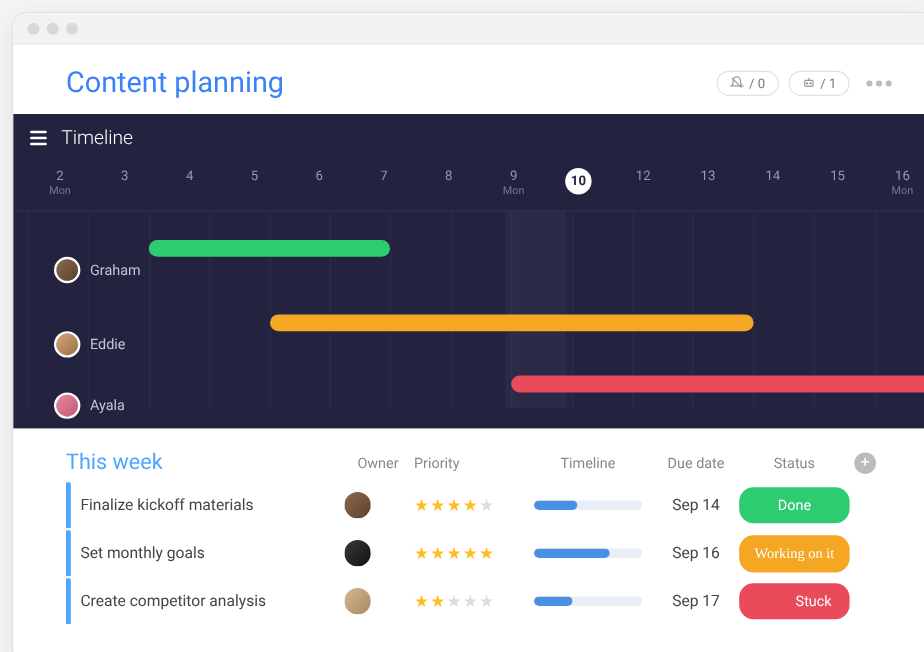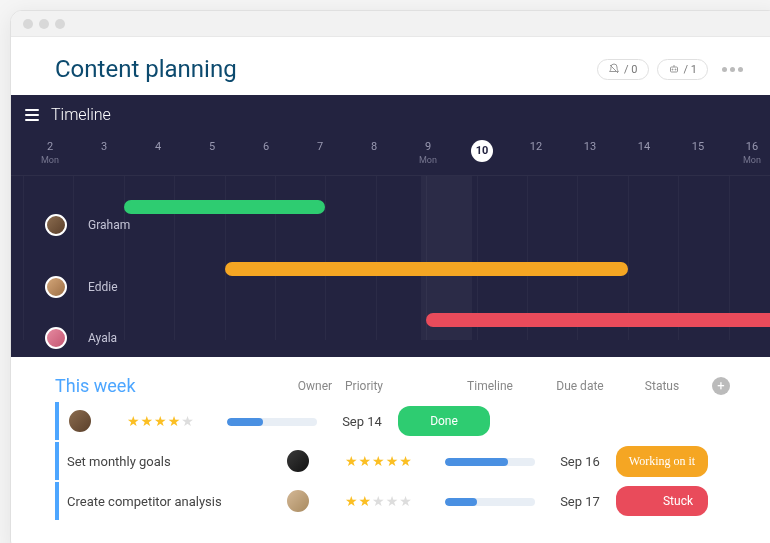--- a/index.html
+++ b/index.html
@@ -1,21 +1,21 @@
 <!DOCTYPE html>
 <html><head>
 <meta charset="utf-8">
 <style>
   * { box-sizing: border-box; margin: 0; padding: 0; }
   body { font-family: -apple-system, BlinkMacSystemFont, "Segoe UI", Roboto, Arial, sans-serif; background: #f5f5f5; padding: 10px; }
   .window { width: 770px; height: 543px; background: #fff; border-radius: 12px; box-shadow: 0 4px 24px rgba(0,0,0,0.08); overflow: hidden; position: relative; border: 1px solid #e0e0e0; }
   .titlebar { height: 26px; background: #f2f2f2; display: flex; align-items: center; padding-left: 12px; gap: 6px; border-bottom: 1px solid #e8e8e8; }
   .dot { width: 10px; height: 10px; border-radius: 50%; background: #d8d8d8; }
   .header { display: flex; align-items: center; justify-content: space-between; padding: 18px 30px 12px 44px; }
-  .page-title { font-size: 24px; font-weight: 400; color: #0c4a6e; }
+  .page-title { font-size: 24px; font-weight: 400; color: #3b82f6; }
   .header-right { display: flex; align-items: center; gap: 8px; }
   .pill { border: 1px solid #e0e0e0; border-radius: 14px; padding: 3px 10px; font-size: 11px; color: #777; display: flex; align-items: center; gap: 4px; cursor: pointer; }
   .dots-menu { display: flex; gap: 3px; padding: 6px; cursor: pointer; }
   .menu-dot { width: 5px; height: 5px; background: #bbb; border-radius: 50%; }
   
   .timeline-section { background: #232340; color: #fff; height: 262px; position: relative; overflow: hidden; }
   .timeline-header { display: flex; align-items: center; gap: 12px; padding: 10px 14px; font-size: 16px; font-weight: 300; }
   .hamburger { display: flex; flex-direction: column; gap: 3px; cursor: pointer; }
   .hamburger span { width: 14px; height: 2px; background: #fff; border-radius: 1px; }
   
@@ -23,21 +23,21 @@
   .date-col { flex: 1; text-align: center; padding: 6px 0 10px; font-size: 11px; color: #9898b0; position: relative; }
   .date-col.today .date-num { background: #fff; color: #232340; width: 22px; height: 22px; line-height: 22px; border-radius: 50%; display: inline-block; font-weight: 700; }
   .date-num { display: block; margin-bottom: 2px; }
   .date-dow { font-size: 9px; opacity: 0.7; display: block; }
   
   .gantt-body { position: relative; padding-left: 12px; }
   .gridlines { position: absolute; inset: 0; left: 12px; display: flex; pointer-events: none; }
   .gridlines div { flex: 1; border-left: 1px solid rgba(255,255,255,0.04); }
   .gantt-row { display: flex; align-items: center; height: 62px; position: relative; }
   .gantt-row.short { height: 40px; }
-  .row-label { display: flex; align-items: center; gap: 21px; font-size: 12px; color: #c4c4d6; position: absolute; left: 22px; z-index: 2; margin-top: 36px; }
+  .row-label { display: flex; align-items: center; gap: 8px; font-size: 12px; color: #c4c4d6; position: absolute; left: 22px; z-index: 2; margin-top: 36px; }
   .avatar { width: 22px; height: 22px; border-radius: 50%; background: linear-gradient(135deg,#888,#555); border: 2px solid #fff; flex-shrink: 0; }
   .avatar.a1 { background: linear-gradient(135deg,#8b6c4f,#5a3f2a); }
   .avatar.a2 { background: linear-gradient(135deg,#d4a679,#9c6f45); }
   .avatar.a3 { background: linear-gradient(135deg,#e68aa0,#c45672); }
   .avatar.a4 { background: linear-gradient(135deg,#3a3a3a,#111); }
   .avatar.a5 { background: linear-gradient(135deg,#d4b896,#a88a5f); }
   .bar-track { flex: 1; position: relative; height: 100%; }
   .gantt-bar { position: absolute; height: 14px; border-radius: 7px; top: 50%; transform: translateY(-50%); }
   .bar-green { background: #2ecc71; }
   .bar-orange { background: #f5a623; }
@@ -215,20 +215,21 @@
       <div class="col-name"><span class="week-title">This week</span></div>
       <div class="col-owner">Owner</div>
       <div class="col-priority">Priority</div>
       <div class="col-timeline">Timeline</div>
       <div class="col-due">Due date</div>
       <div class="col-status">Status</div>
       <div class="col-add"><span class="plus-circle">+</span></div>
     </div>
     <div id="task-rows">
         <div class="task-row">
+          <div class="col-name">Finalize kickoff materials</div>
           <div class="col-owner">
             <div class="avatar sm a1"></div>
           </div>
           <div class="col-priority"><span class="stars">★★★★<span class="dim">★</span></span></div>
           <div class="col-timeline"><span class="tl-bar"><span class="tl-fill" style="width: 40%;"></span></span></div>
           <div class="col-due">Sep 14</div>
           <div class="col-status"><span class="status-badge st-done">Done</span></div>
           <div class="col-add"></div>
         </div>
         <div class="task-row">

